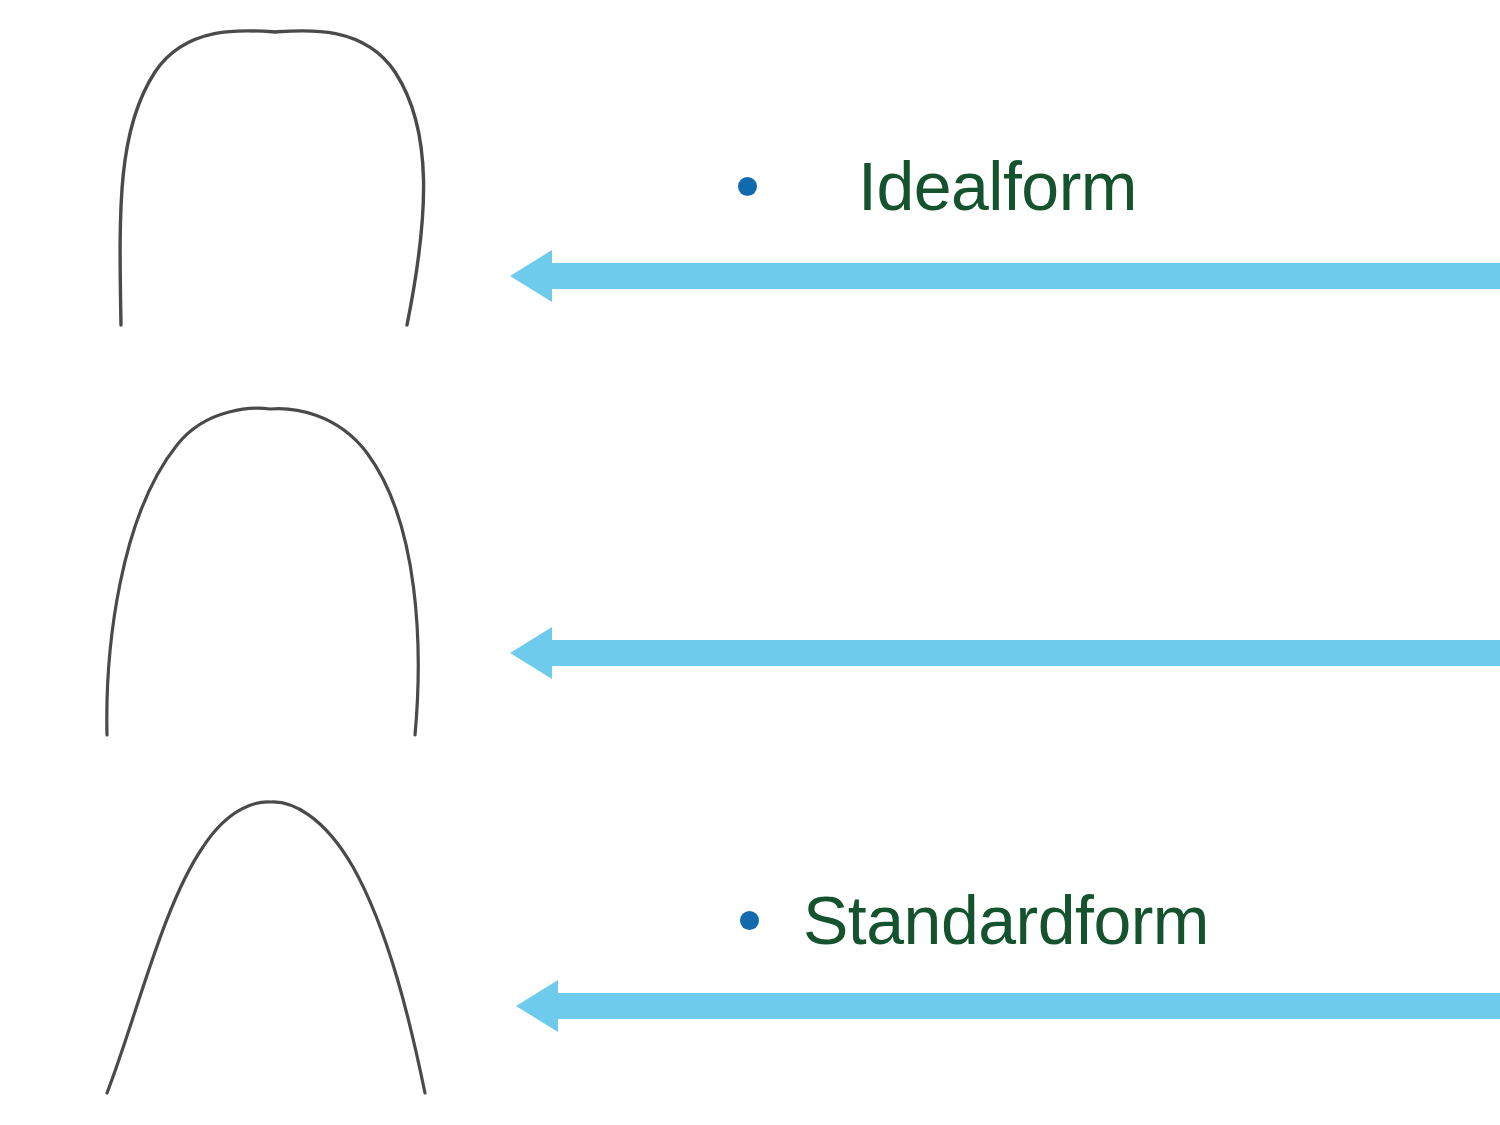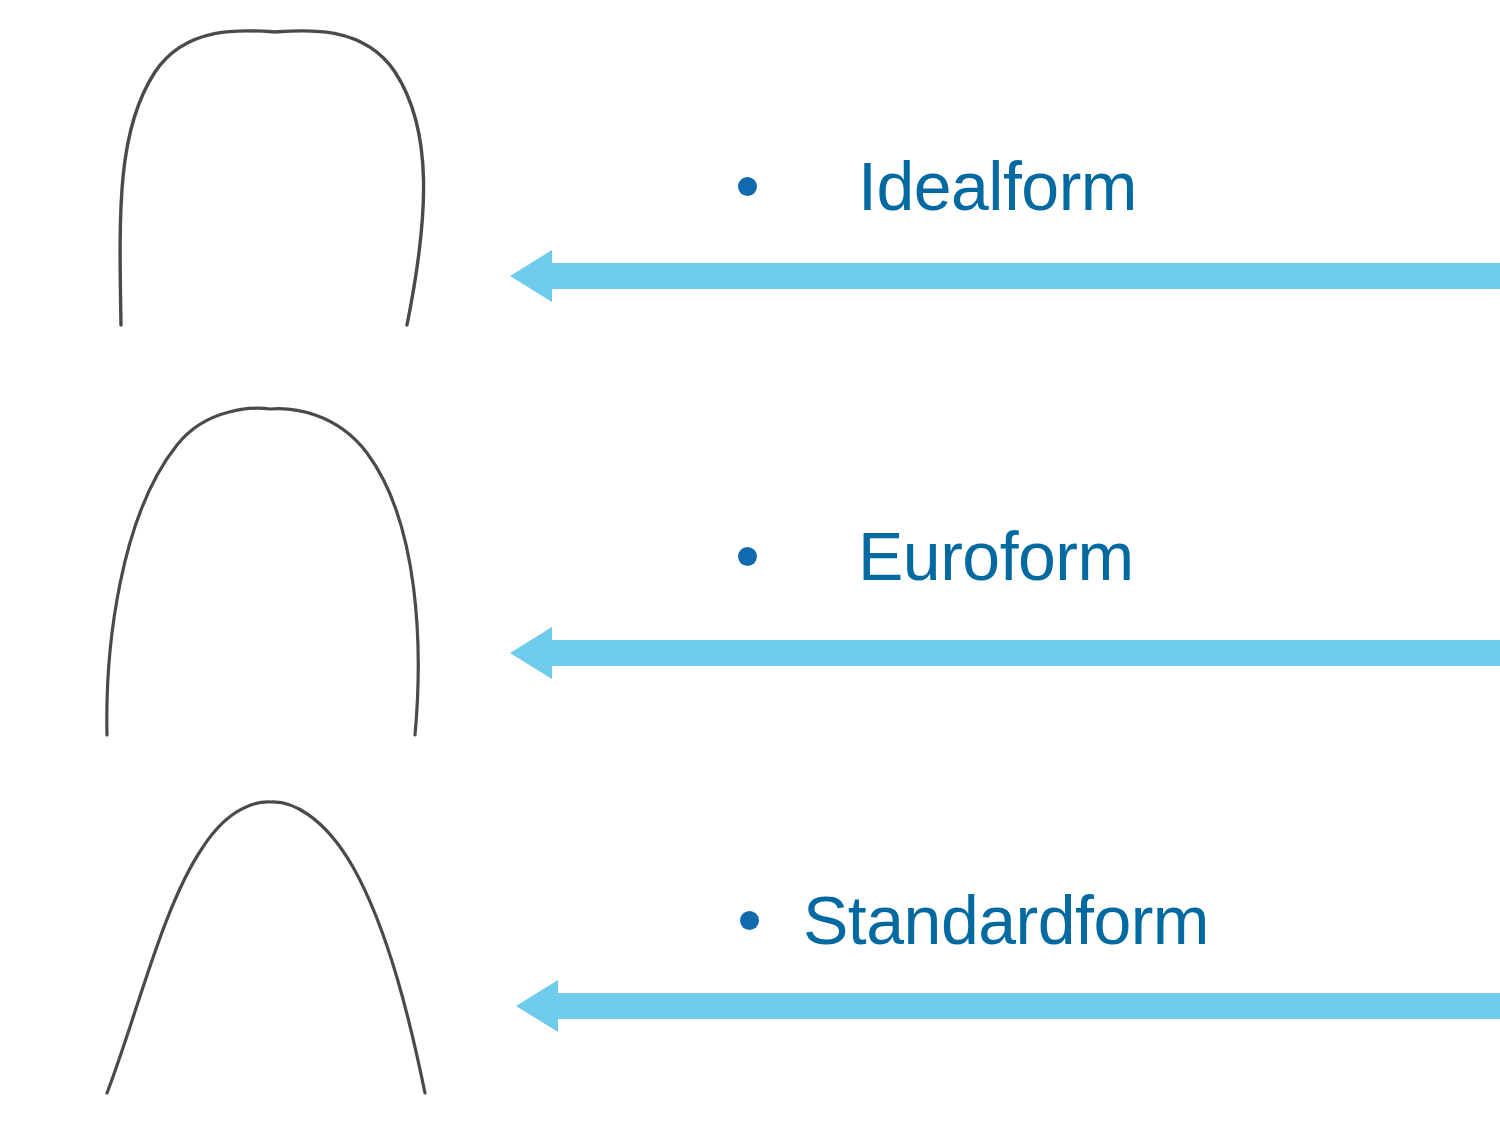--- a/index.html
+++ b/index.html
@@ -45,21 +45,21 @@
   .bullet-dot {
     width: 19px;
     height: 19px;
     border-radius: 50%;
     background: #1169ae;
     flex: 0 0 auto;
   }
   .bullet-label {
     font-size: 68px;
     line-height: 1;
-    color: #0369a1;
+    color: #14532d;
     font-weight: 400;
     letter-spacing: -0.5px;
   }
 
   #bullet-row-1 { left: 738px; top: 152px; }
   #bullet-row-1 .bullet-label { margin-left: 101px; }
 
   #bullet-row-2 { left: 738px; top: 522px; }
   #bullet-row-2 .bullet-label { margin-left: 101px; }
 
@@ -110,24 +110,20 @@
                C 206 16, 238 30, 268 82
                C 304 146, 326 240, 340 308" fill="none" stroke="#4a4a4a" stroke-width="3.2" stroke-linecap="round" stroke-linejoin="round"></path>
     </svg>
   </div>
 
   <div class="bullet-row" id="bullet-row-1">
     <span class="bullet-dot"></span>
     <span class="bullet-label">Idealform</span>
   </div>
 
-  <div class="bullet-row" id="bullet-row-2">
-    <span class="bullet-dot"></span>
-    <span class="bullet-label">Euroform</span>
-  </div>
 
   <div class="bullet-row" id="bullet-row-3">
     <span class="bullet-dot"></span>
     <span class="bullet-label">Standardform</span>
   </div>
 
   <div class="arrow" id="arrow-1">
     <svg width="995" height="56" viewBox="0 0 995 56" preserveAspectRatio="none">
       <path d="M 0 28 L 42 2 L 42 15 L 995 15 L 995 41 L 42 41 L 42 54 Z" fill="#6fcbec"></path>
     </svg>

